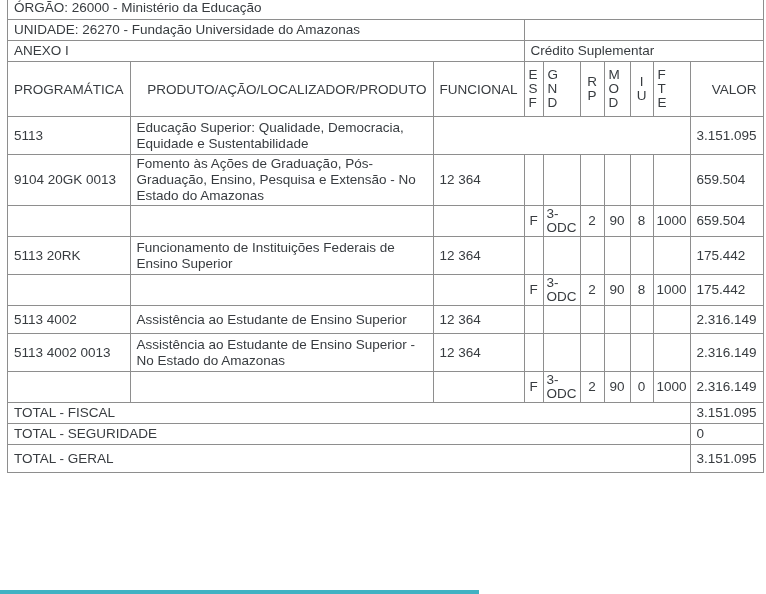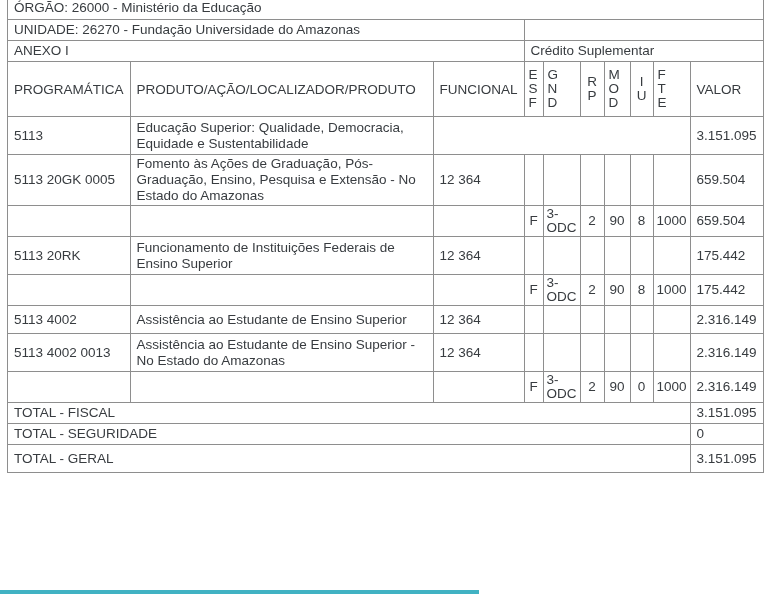--- a/index.html
+++ b/index.html
@@ -52,21 +52,21 @@
   tr.h51 td{height:51px}
   tr.h55 td{height:55px}
 
   td.stack{
     white-space:pre-line;
     line-height:14px;
     padding:2px 4px;
   }
   td.ctr{text-align:center;padding:1px 1px;}
   td.gnd{padding:1px 3px;line-height:14px;}
-  td.hdr{line-height:15px;}
+  td.hdr{line-height:15px;text-align:right;}
   .bottom-bar{
     position:absolute;
     left:0;top:590px;
     width:479px;height:4px;
     background:var(--bar);
   }
 </style>
 </head>
 <body>
 
@@ -123,21 +123,21 @@
   <tr class="h38">
     <td>5113</td>
     <td>Educação Superior: Qualidade, Democracia, Equidade e Sustentabilidade</td>
     <td colspan="7"></td>
     <td>3.151.095</td>
   </tr>
 
 
 
   <tr class="h51">
-    <td>5113 20GK 0005</td>
+    <td>9104 20GK 0013</td>
     <td>Fomento às Ações de Graduação, Pós-Graduação, Ensino, Pesquisa e Extensão - No Estado do Amazonas</td>
     <td>12 364</td>
     <td class="ctr"></td>
     <td class="gnd"></td>
     <td class="ctr"></td>
     <td class="ctr"></td>
     <td class="ctr"></td>
     <td class="ctr"></td>
     <td>659.504</td>
   </tr>

